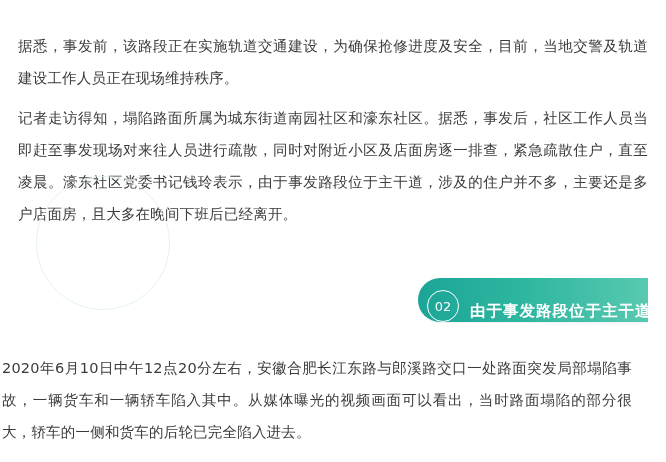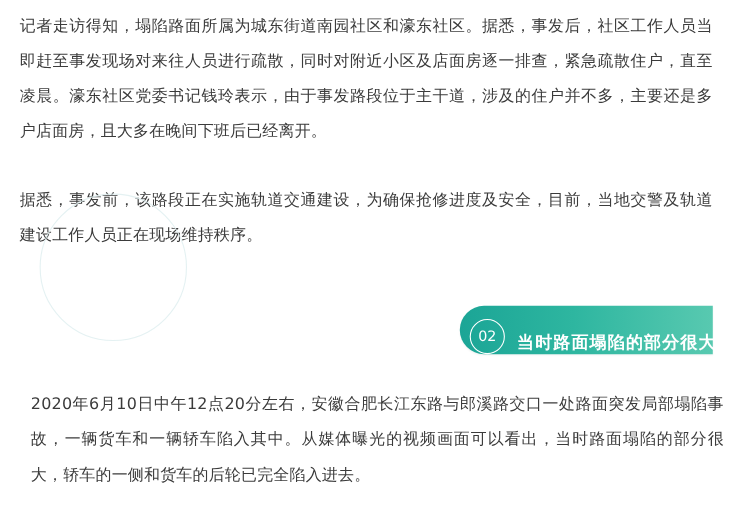--- a/index.html
+++ b/index.html
@@ -84,36 +84,36 @@
     color: #ffffff;
     font-size: 15.5px;
     font-weight: bold;
     margin-left: 11px;
     letter-spacing: 1px;
     white-space: nowrap;
   }
 
   .para-3 {
     position: absolute;
-    left: 28px;
+    left: 2px;
     top: 352px;
     width: 630px;
   }
 </style>
 </head>
 <body>
 
 <div class="page">
 
   <div class="deco-circle"></div>
 
+  <p class="para para-2">据悉，事发前，该路段正在实施轨道交通建设，为确保抢修进度及安全，目前，当地交警及轨道建设工作人员正在现场维持秩序。</p>
+
   <p class="para para-1">记者走访得知，塌陷路面所属为城东街道南园社区和濠东社区。据悉，事发后，社区工作人员当即赶至事发现场对来往人员进行疏散，同时对附近小区及店面房逐一排查，紧急疏散住户，直至凌晨。濠东社区党委书记钱玲表示，由于事发路段位于主干道，涉及的住户并不多，主要还是多户店面房，且大多在晚间下班后已经离开。</p>
-
-  <p class="para para-2">据悉，事发前，该路段正在实施轨道交通建设，为确保抢修进度及安全，目前，当地交警及轨道建设工作人员正在现场维持秩序。</p>
 
   <div class="section-heading">
     <div class="section-num">02</div>
-    <div class="section-title">当时路面塌陷的部分很大</div>
+    <div class="section-title">由于事发路段位于主干道</div>
   </div>
 
   <p class="para para-3">2020年6月10日中午12点20分左右，安徽合肥长江东路与郎溪路交口一处路面突发局部塌陷事故，一辆货车和一辆轿车陷入其中。从媒体曝光的视频画面可以看出，当时路面塌陷的部分很大，轿车的一侧和货车的后轮已完全陷入进去。</p>
 
 </div>
 
 </body></html>

